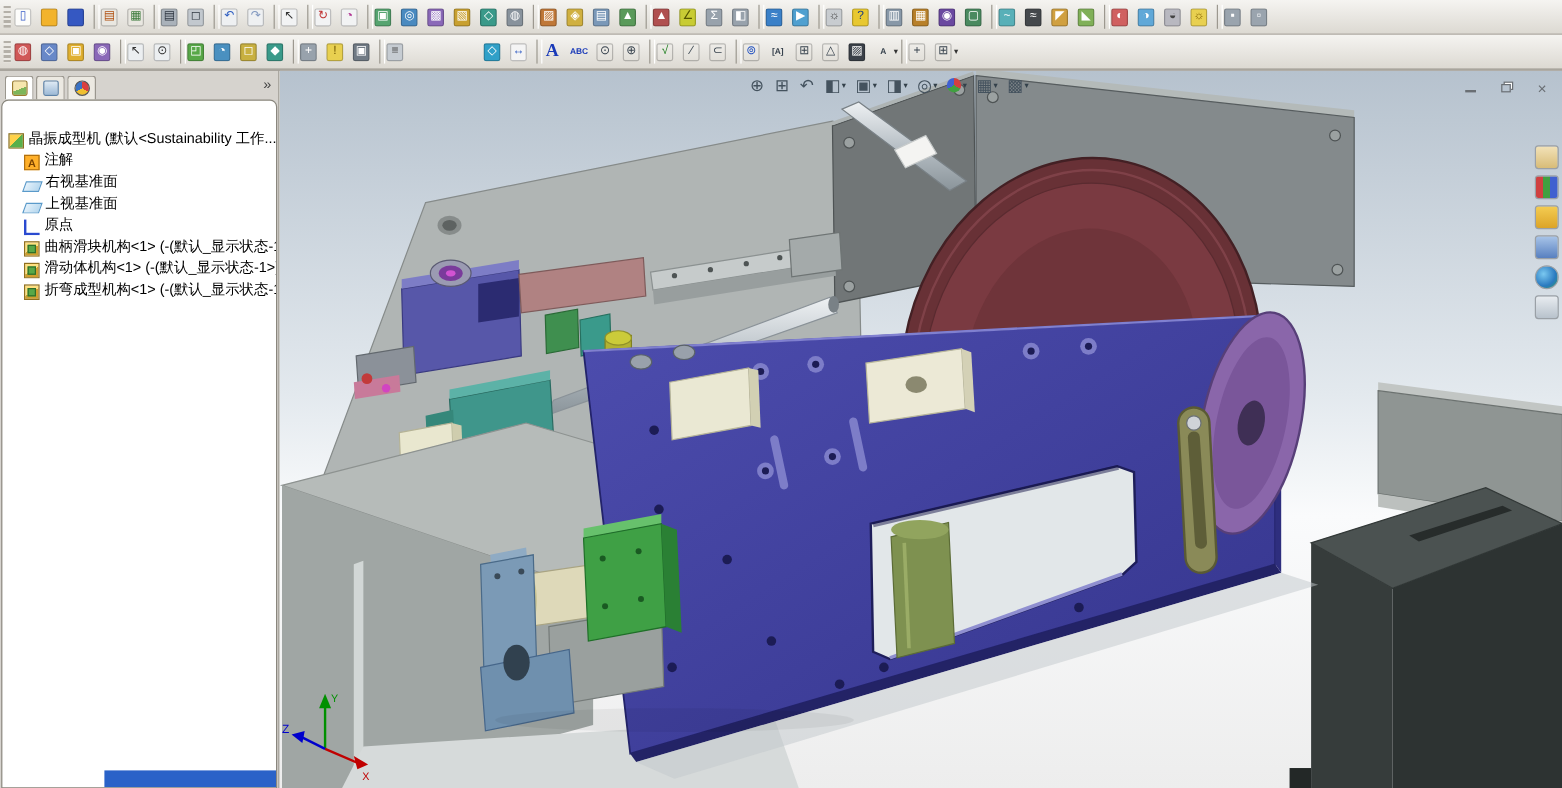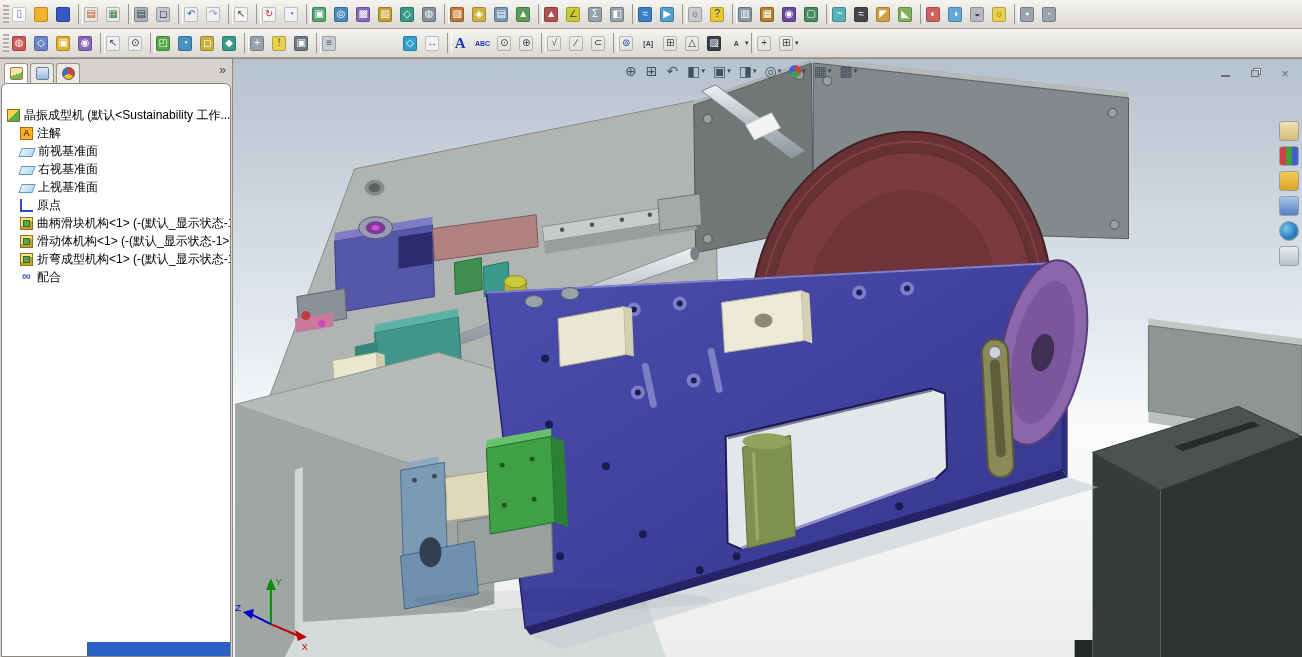--- a/index.html
+++ b/index.html
@@ -28,21 +28,21 @@
   .panel-tabs { height:24px; display:flex; align-items:flex-end; padding:2px 4px 0 4px; gap:2px; }
   .ptab { width:24px; height:20px; border:1px solid #9a968e; border-bottom:none; border-radius:3px 3px 0 0;
     background:#ece9e2; display:flex; align-items:center; justify-content:center; }
   .ptab.active { background:#ffffff; }
   .ptab-icon { width:13px; height:13px; border-radius:2px; }
   .tab-fm { background:linear-gradient(160deg,#f6e6ae 0 55%,#7db65a 55%); border:1px solid #9a7c2e; }
   .tab-pm { background:linear-gradient(#dfeaf4,#9cb9d6); border:1px solid #5d82a8; }
   .tab-cm { border-radius:50%; background:conic-gradient(#d94040 0 120deg,#f0c030 0 240deg,#3a72c4 0); border:1px solid #555; }
   .panel-chevron { margin-left:auto; color:#444; font-size:12px; padding:0 4px; cursor:pointer; }
   .tree-wrap { flex:1; background:#fff; border:1px solid #8a877e; border-radius:6px 6px 0 0; margin:0 1px; overflow:hidden; padding-top:22px; position:relative; }
-  .tree-row { height:18px; display:flex; align-items:center; padding-left:18px; white-space:nowrap; overflow:hidden; color:#000; cursor:default; }
+  .tree-row { height:18px; display:flex; align-items:flex-end; padding-left:18px; white-space:nowrap; overflow:hidden; color:#000; cursor:default; }
   .tree-row.root { padding-left:5px; }
   .tree-row.selected { background:#2a62c8; color:#fff; }
   .ticon { width:13px; height:13px; flex:none; margin-right:4px; position:relative; }
   .icon-asm { background:linear-gradient(135deg,#ffd24a 0 48%,#58b04a 48%); border:1px solid #8a7020; }
   .icon-sensor { background:radial-gradient(circle at 38% 35%,#7ad4d4,#2a8a9a); border-radius:50%; border:1px solid #1a6a7a; }
   .icon-note { background:#ffb02a; border:1px solid #b07010; }
   .icon-note::after { content:"A"; position:absolute; inset:0; font-size:9px; font-weight:bold; color:#7a4200; display:flex; align-items:center; justify-content:center; }
   .icon-plane { width:14px; height:9px; margin-top:2px; transform:skewX(-20deg); background:linear-gradient(105deg,#e6f2fb,#b5d7ee); border:1px solid #5a9aca; }
   .icon-origin { border-left:2px solid #2a4ad0; border-bottom:2px solid #2a4ad0; }
   .icon-part { background:linear-gradient(150deg,#ffe080 0 50%,#cf9f2e 50%); border:1px solid #8f6f1e; }
@@ -611,24 +611,20 @@
               <span class="ticon icon-asm"></span>
               <span class="tlabel">晶振成型机  (默认&lt;Sustainability 工作...</span>
             </div>
 
 
             <div class="tree-row">
               <span class="ticon icon-note"></span>
               <span class="tlabel">注解</span>
             </div>
 
-            <div class="tree-row">
-              <span class="ticon icon-plane"></span>
-              <span class="tlabel">前视基准面</span>
-            </div>
 
             <div class="tree-row">
               <span class="ticon icon-plane"></span>
               <span class="tlabel">右视基准面</span>
             </div>
 
             <div class="tree-row">
               <span class="ticon icon-plane"></span>
               <span class="tlabel">上视基准面</span>
             </div>
@@ -649,24 +645,20 @@
             <div class="tree-row">
               <span class="ticon icon-part"></span>
               <span class="tlabel">滑动体机构&lt;1&gt; (-(默认_显示状态-1&gt;)</span>
             </div>
 
             <div class="tree-row">
               <span class="ticon icon-part"></span>
               <span class="tlabel">折弯成型机构&lt;1&gt; (-(默认_显示状态-1</span>
             </div>
 
-            <div class="tree-row">
-              <span class="ticon icon-mates"></span>
-              <span class="tlabel">配合</span>
-            </div>
 
           </div>
         <div class="bottom-blue"></div>
       </div>
     </aside>
 
     <main class="viewport">
 
       <svg viewBox="230 58 1072 599" preserveAspectRatio="none">
         <defs>

